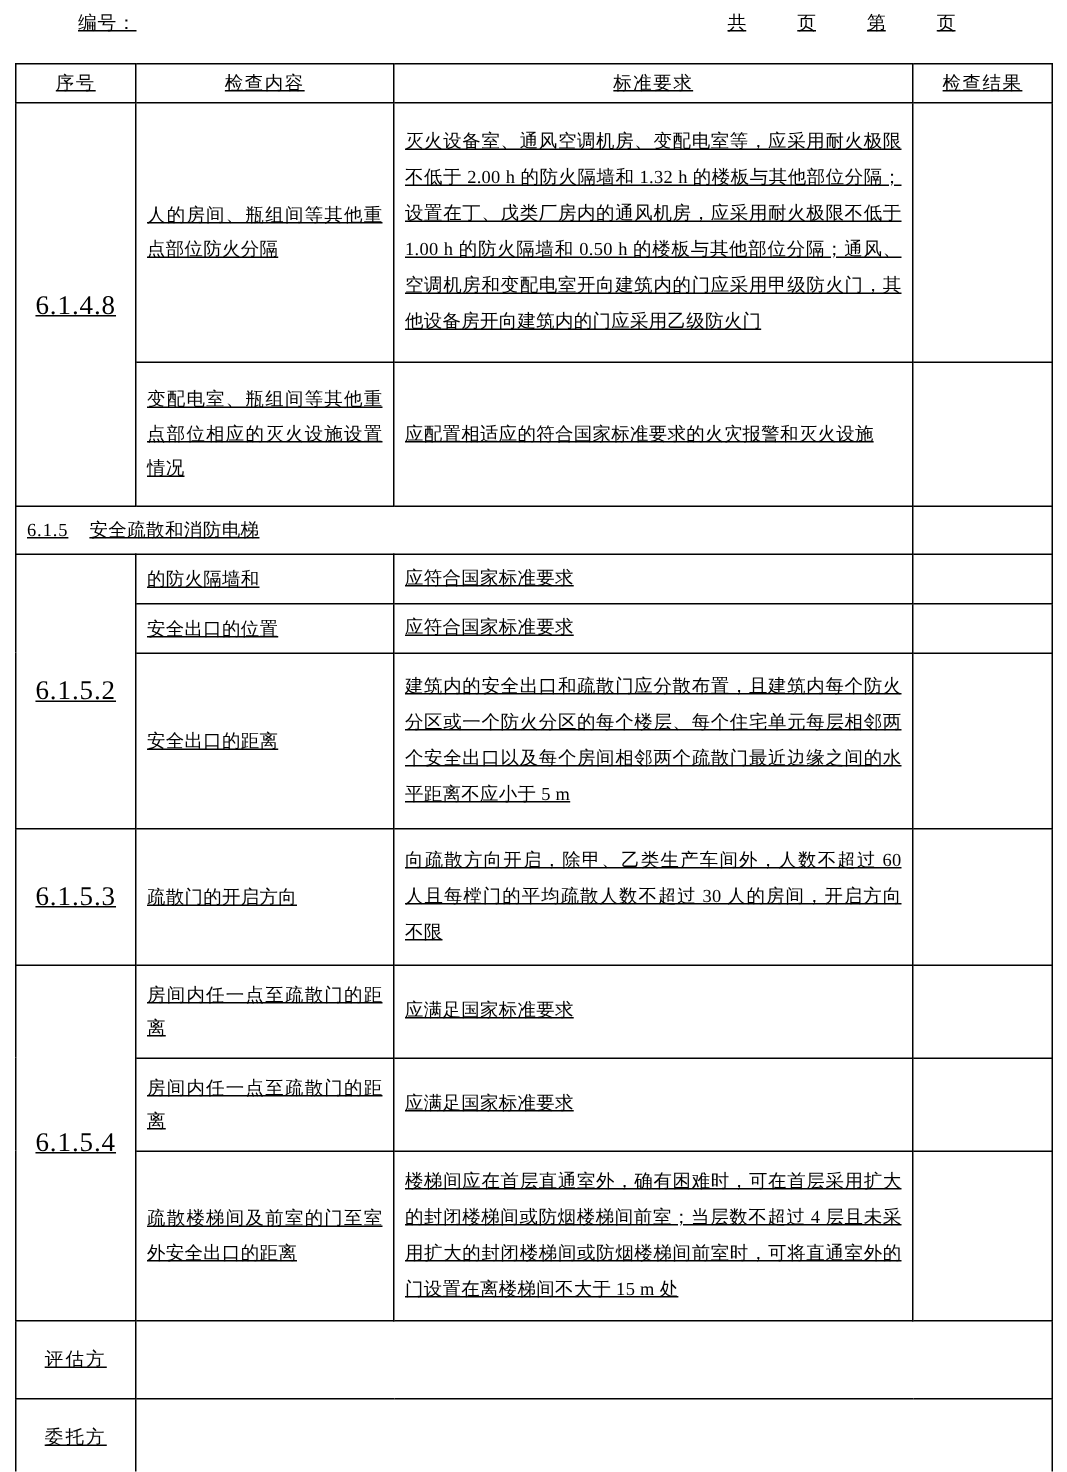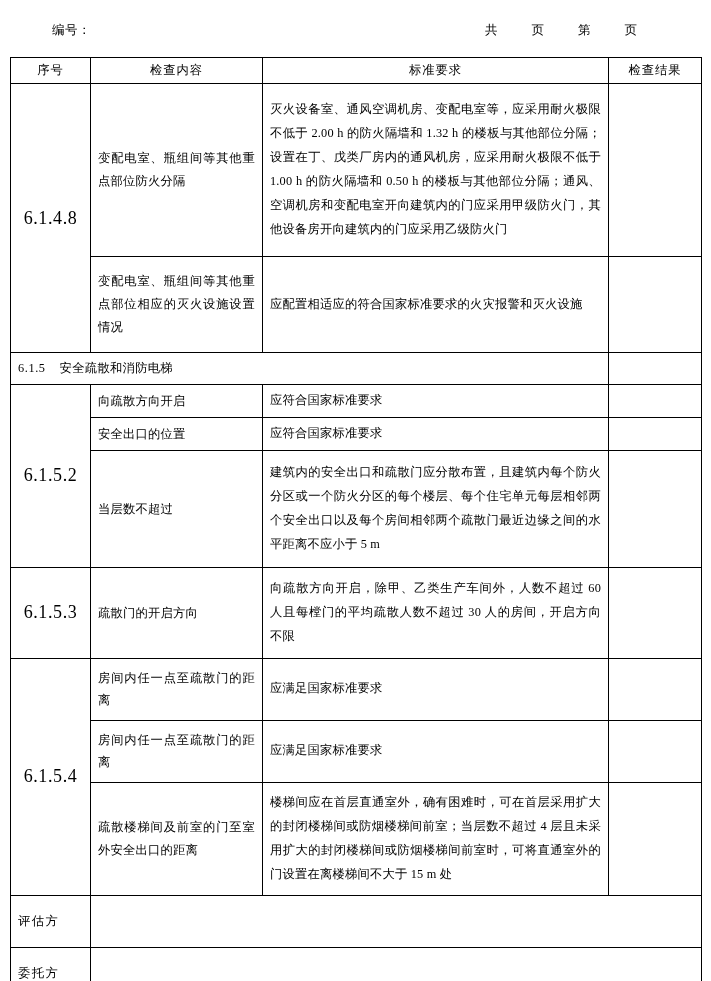--- a/index.html
+++ b/index.html
@@ -13,21 +13,22 @@
     font-family: "Liberation Serif", "DejaVu Serif", serif;
     color: #000000;
     -webkit-font-smoothing: antialiased;
   }
 
   .page {
     position: relative;
     width: 661px;
     height: 981px;
     box-sizing: border-box;
-    padding: 15px 10px;
+    padding: 0 10px;
+    text-decoration: underline;
   }
 
   
   .sheet-header {
     display: flex;
     align-items: flex-end;
     justify-content: space-between;
     height: 26px;
     padding: 0 2px 0 42px;
     box-sizing: border-box;
@@ -105,20 +106,21 @@
   
   td.section-band {
     height: 32px;
     padding-left: 14px;
     letter-spacing: 0.3px;
   }
   .section-band .sec-no { margin-right: 14px; letter-spacing: 0.6px; }
 
   
   td.sign-label {
+    text-align: center;
     height: 52px;
     letter-spacing: 1.5px;
   }
   td.sign-blank { }
 
   
   .mid { vertical-align: middle; }
 </style>
 </head>
 <body>
@@ -149,53 +151,53 @@
         <td>检查内容</td>
         <td>标准要求</td>
         <td>检查结果</td>
       </tr>
     </thead>
 
     <tbody>
 
       <tr>
         <td class="c-no mid" rowspan="2">6.1.4.8</td>
-        <td class="c-item" style="height:173px;">变配电室、瓶组间等其他重点部位防火分隔</td>
+        <td class="c-item" style="height:173px;">人的房间、瓶组间等其他重点部位防火分隔</td>
         <td class="c-req">灭火设备室、通风空调机房、变配电室等，应采用耐火极限不低于 2.00 h 的防火隔墙和 1.32 h 的楼板与其他部位分隔；设置在丁、戊类厂房内的通风机房，应采用耐火极限不低于 1.00 h 的防火隔墙和 0.50 h 的楼板与其他部位分隔；通风、空调机房和变配电室开向建筑内的门应采用甲级防火门，其他设备房开向建筑内的门应采用乙级防火门</td>
         <td class="c-res"></td>
       </tr>
 
       <tr>
         <td class="c-item" style="height:96px;">变配电室、瓶组间等其他重点部位相应的灭火设施设置情况</td>
         <td class="c-req">应配置相适应的符合国家标准要求的火灾报警和灭火设施</td>
         <td class="c-res"></td>
       </tr>
 
       <tr>
         <td class="section-band" colspan="3">
           <span class="sec-no">6.1.5</span><span>安全疏散和消防电梯</span>
         </td>
         <td class="c-res"></td>
       </tr>
 
       <tr>
         <td class="c-no mid" rowspan="3">6.1.5.2</td>
-        <td class="c-item" style="height:30px;">向疏散方向开启</td>
+        <td class="c-item" style="height:30px;">的防火隔墙和</td>
         <td class="c-req">应符合国家标准要求</td>
         <td class="c-res"></td>
       </tr>
 
       <tr>
         <td class="c-item" style="height:30px;">安全出口的位置</td>
         <td class="c-req">应符合国家标准要求</td>
         <td class="c-res"></td>
       </tr>
 
       <tr>
-        <td class="c-item" style="height:117px;">当层数不超过</td>
+        <td class="c-item" style="height:117px;">安全出口的距离</td>
         <td class="c-req">建筑内的安全出口和疏散门应分散布置，且建筑内每个防火分区或一个防火分区的每个楼层、每个住宅单元每层相邻两个安全出口以及每个房间相邻两个疏散门最近边缘之间的水平距离不应小于 5 m</td>
         <td class="c-res"></td>
       </tr>
 
       <tr>
         <td class="c-no mid">6.1.5.3</td>
         <td class="c-item" style="height:91px;">疏散门的开启方向</td>
         <td class="c-req">向疏散方向开启，除甲、乙类生产车间外，人数不超过 60 人且每樘门的平均疏散人数不超过 30 人的房间，开启方向不限</td>
         <td class="c-res"></td>
       </tr>

